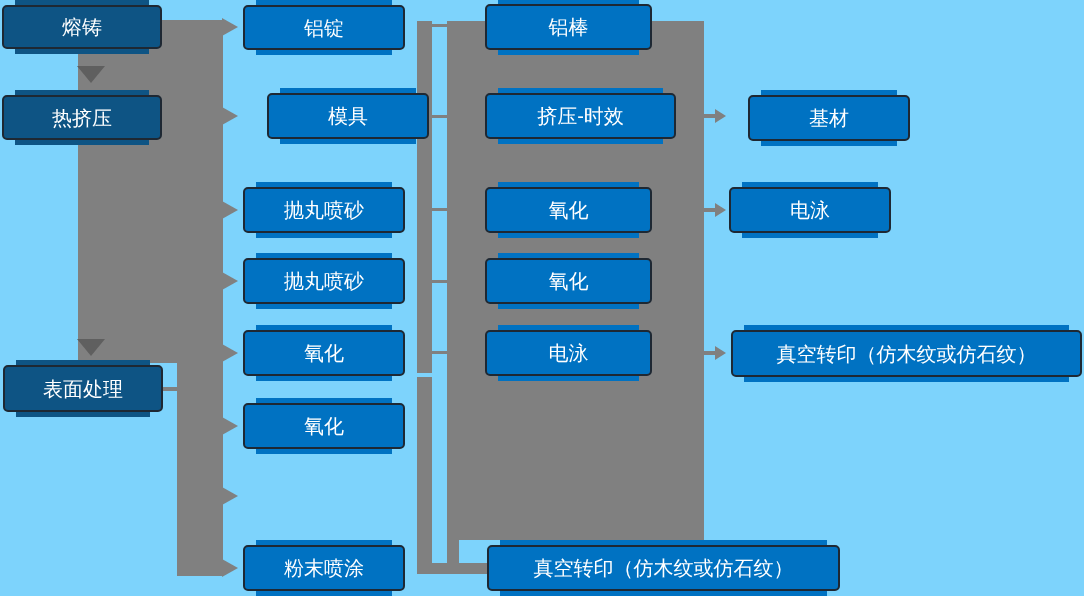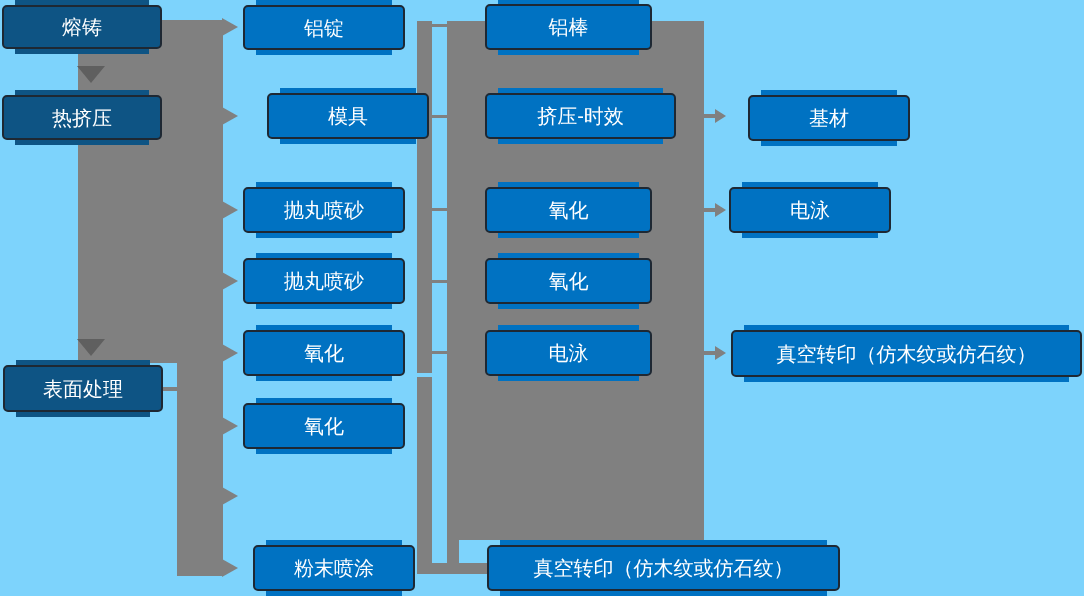--- a/index.html
+++ b/index.html
@@ -76,21 +76,21 @@
   <div class="box dark" style="left:2px;top:5px;width:160px;height:44px;">熔铸</div>
   <div class="box dark" style="left:2px;top:95px;width:160px;height:45px;">热挤压</div>
   <div class="box dark" style="left:3px;top:365px;width:160px;height:47px;">表面处理</div>
 
   <div class="box light" style="left:243px;top:5px;width:162px;height:45px;">铝锭</div>
   <div class="box light" style="left:243px;top:93px;width:162px;height:46px;margin-left:24px;">模具</div>
   <div class="box light" style="left:243px;top:187px;width:162px;height:46px;">抛丸喷砂</div>
   <div class="box light" style="left:243px;top:258px;width:162px;height:46px;">抛丸喷砂</div>
   <div class="box light" style="left:243px;top:330px;width:162px;height:46px;">氧化</div>
   <div class="box light" style="left:243px;top:403px;width:162px;height:46px;">氧化</div>
-  <div class="box light" style="left:253px;top:545px;width:162px;height:46px;">粉末喷涂</div>
+  <div class="box light" style="left:243px;top:545px;width:162px;height:46px;">粉末喷涂</div>
 
   <div class="box light" style="left:485px;top:4px;width:167px;height:46px;">铝棒</div>
   <div class="box light" style="left:485px;top:93px;width:191px;height:46px;">挤压-时效</div>
   <div class="box light" style="left:485px;top:187px;width:167px;height:46px;">氧化</div>
   <div class="box light" style="left:485px;top:258px;width:167px;height:46px;">氧化</div>
   <div class="box light" style="left:485px;top:330px;width:167px;height:46px;">电泳</div>
 
   <div class="box light" style="left:729px;top:95px;width:162px;height:46px;margin-left:19px;">基材</div>
   <div class="box light" style="left:729px;top:187px;width:162px;height:46px;">电泳</div>
   <div class="box light" style="left:731px;top:330px;width:351px;height:47px;">真空转印（仿木纹或仿石纹）</div>

